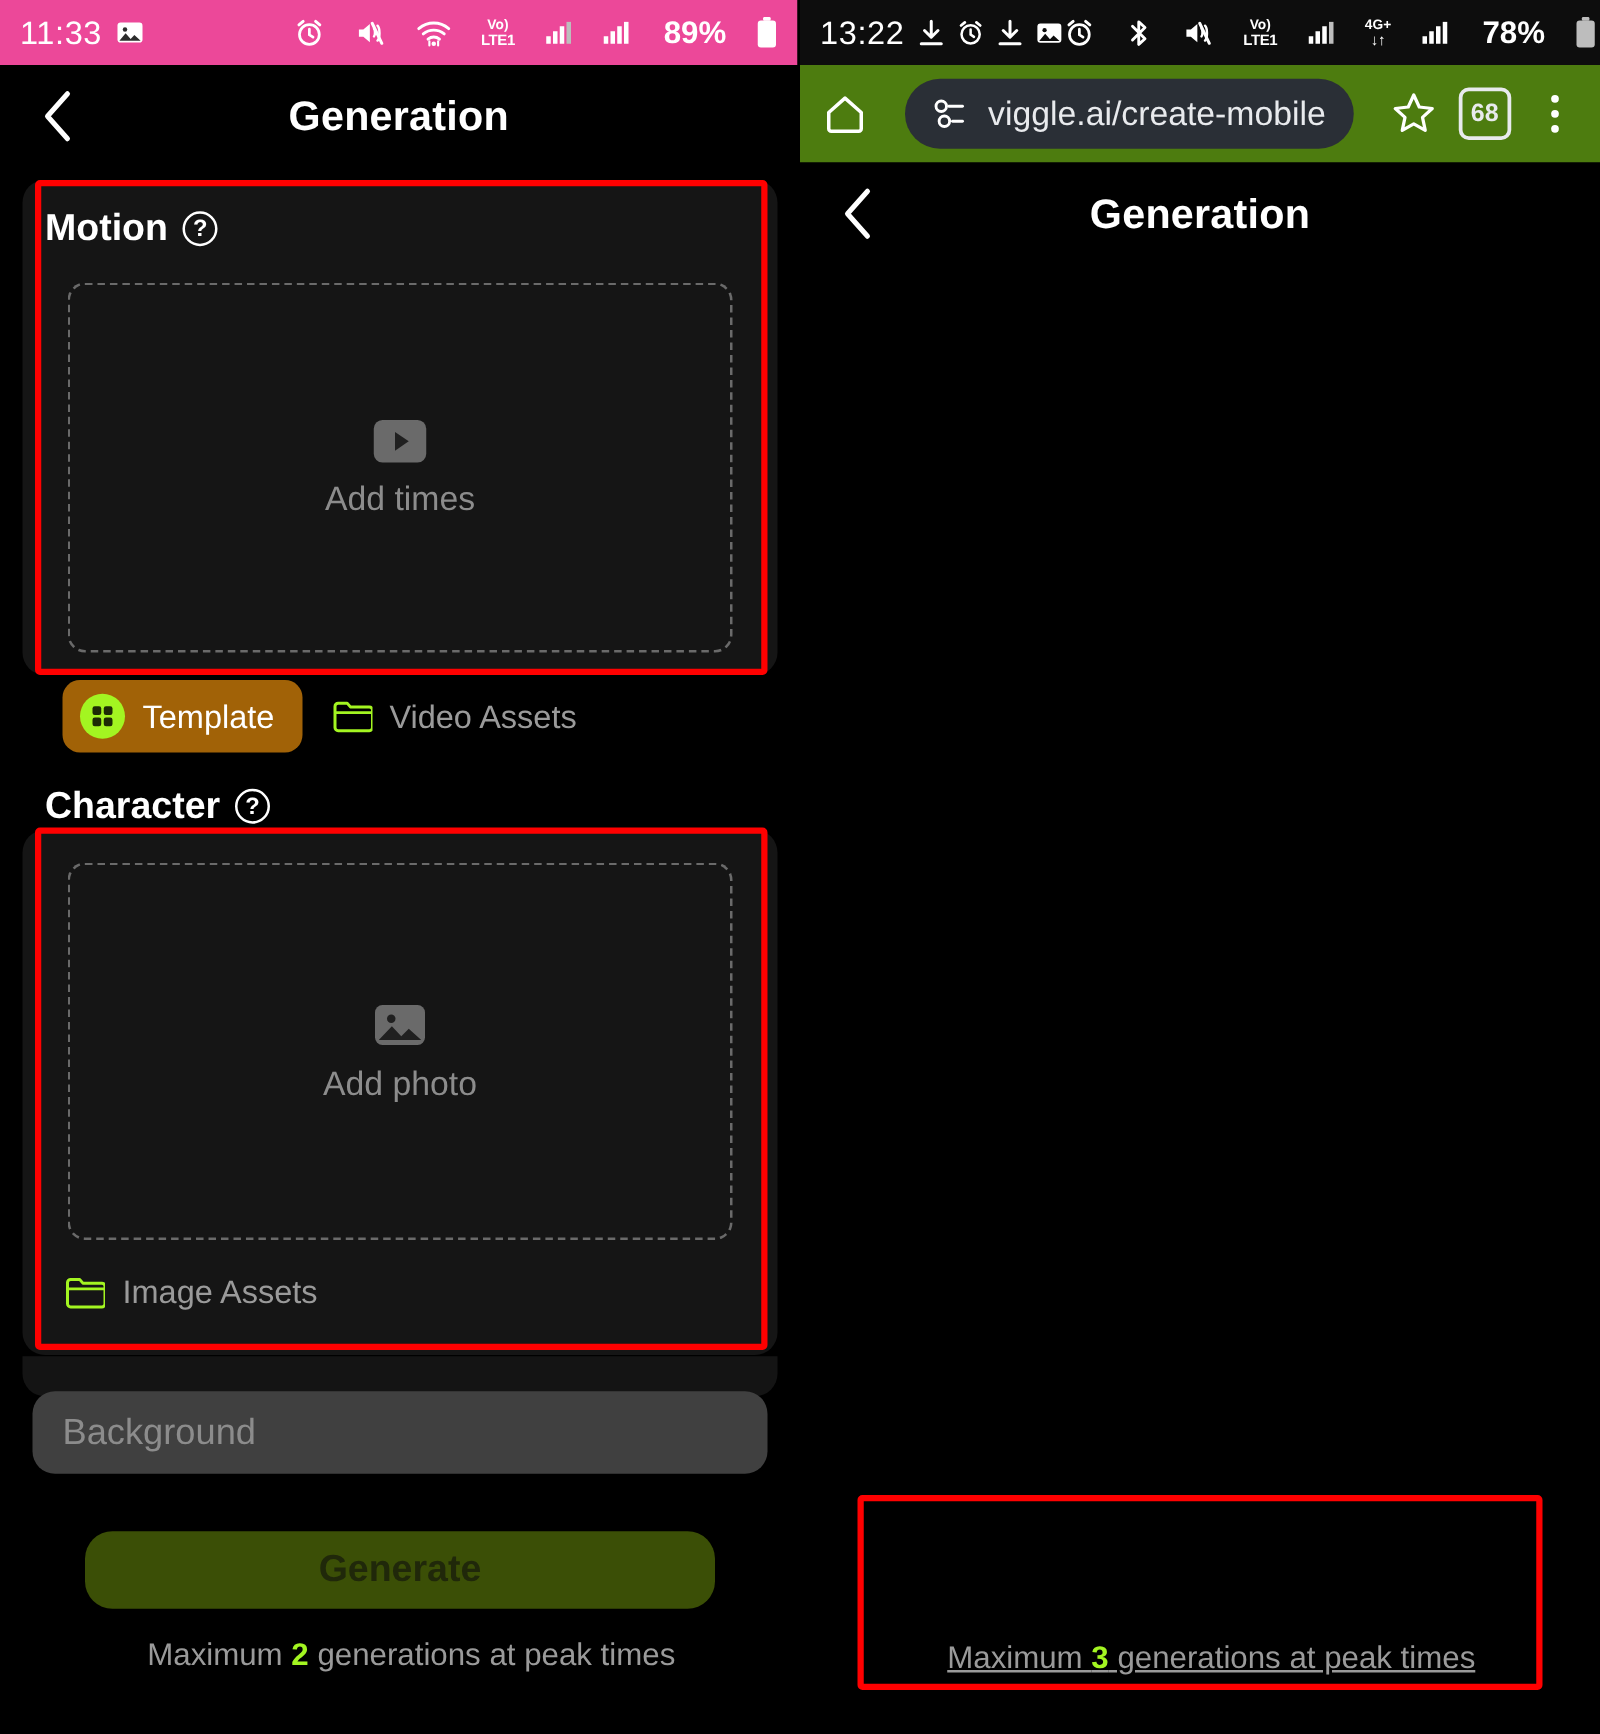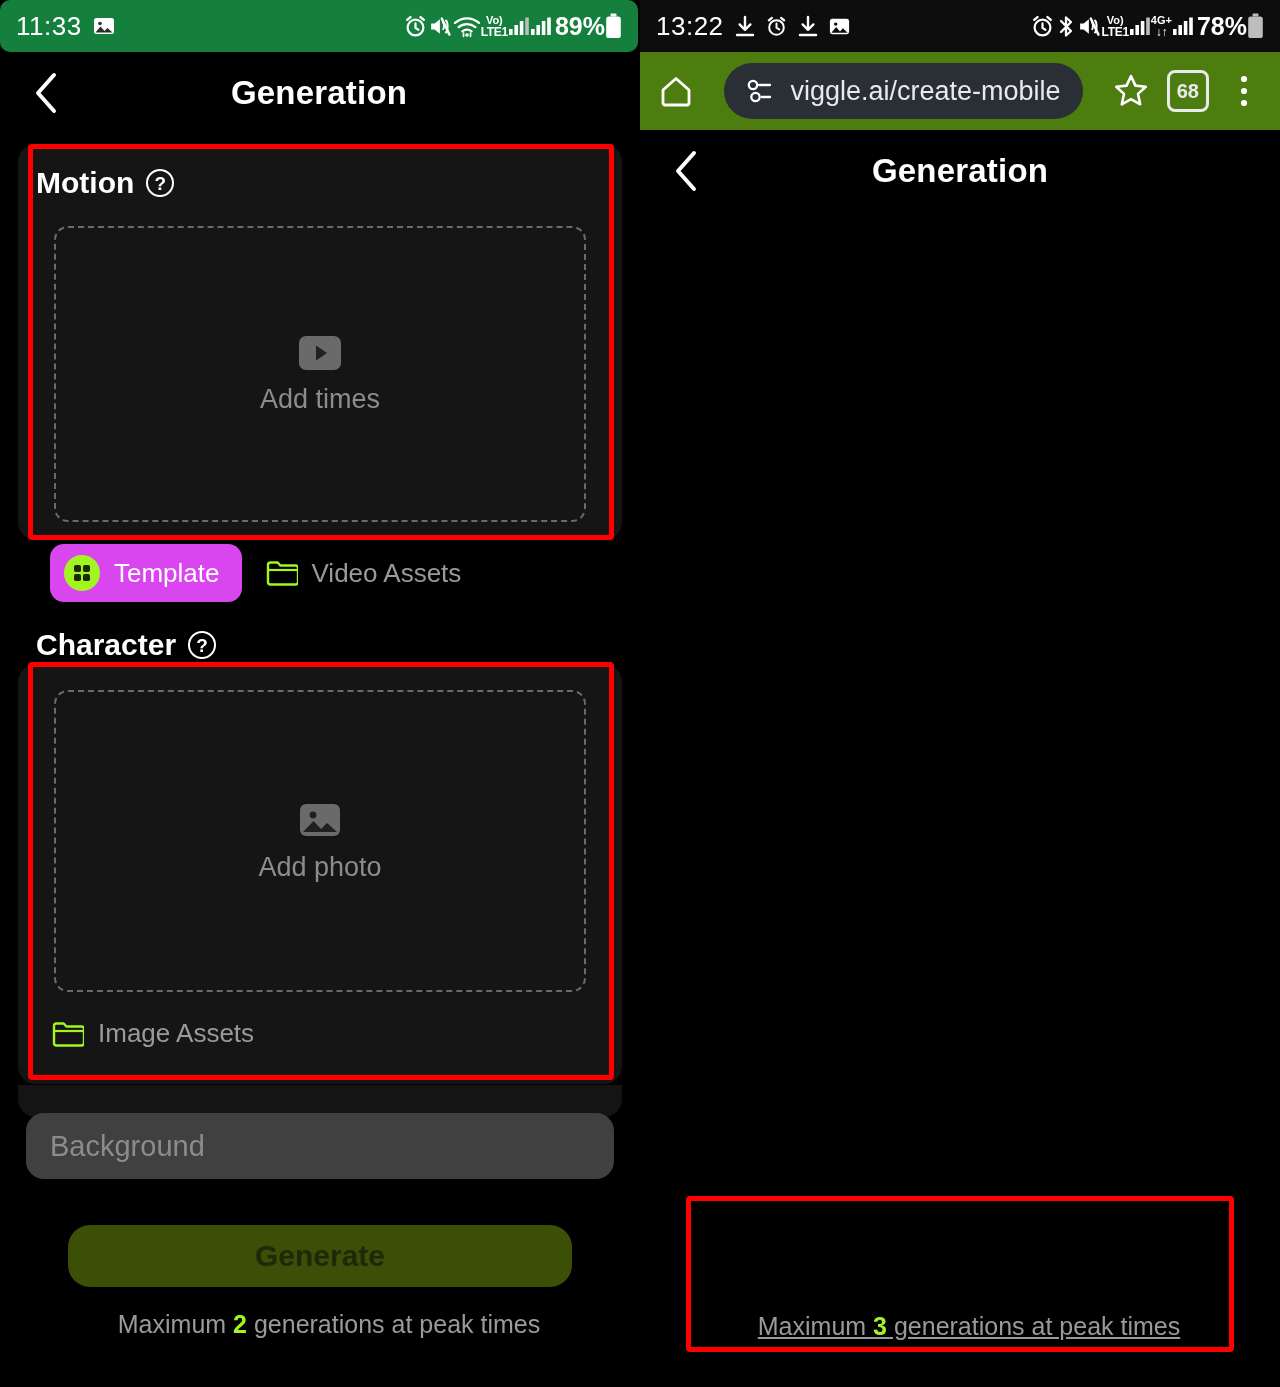--- a/index.html
+++ b/index.html
@@ -5,26 +5,26 @@
   * { margin:0; padding:0; box-sizing:border-box; }
   html,body { width:1280px; height:1387px; background:#000; overflow:hidden;
               font-family:"Liberation Sans", sans-serif; }
   .screens { display:flex; width:1280px; height:1387px; }
   .panel { width:640px; height:1387px; position:relative; background:#000; overflow:hidden; }
   .panel.left { border-right:2px solid #000; }
 
   
   .statusbar { height:52px; display:flex; align-items:center; padding:0 16px;
                color:#fff; font-size:26px; font-weight:500; }
-  .sb-left { background:#15803d;border-radius:10px; }
+  .sb-left { background:#ec4899; }
   .sb-right { background:#0d0d0d; }
   .sb-time { letter-spacing:0.5px; }
   .sb-left-icons { display:flex; align-items:center; gap:9px; margin-left:10px; }
   .sb-spacer { flex:1; }
-  .sb-right-icons { display:flex; align-items:center; gap:0; }
+  .sb-right-icons { display:flex; align-items:center; gap:24px; }
   .sb-pct { font-size:25px; font-weight:600; margin-left:3px; }
   .ic { display:inline-flex; align-items:center; justify-content:center; }
   .ic svg { display:block; }
   .netlabel { font-size:10px; font-weight:700; line-height:1; text-align:center; color:#fff;
               display:flex; flex-direction:column; align-items:center; }
   .netlabel .t { font-size:11px; }
   .netlabel .b { font-size:12px; letter-spacing:-0.3px; }
 
   
   .urlbar { height:78px; display:flex; align-items:center; gap:13px; padding:0 14px; background:#4d7c0f; }
@@ -52,21 +52,21 @@
            font-size:19px; font-weight:700; color:#fff; line-height:1; }
 
   .dropzone { border:2px dashed #6a6a6a; border-radius:14px;
               display:flex; flex-direction:column; align-items:center; justify-content:center;
               gap:12px; }
   .dz-label { color:#8c8c8c; font-size:27px; }
 
   .chiprow { display:flex; align-items:center; gap:10px; }
   .chip { display:flex; align-items:center; gap:14px; padding:11px 22px 11px 14px;
           border-radius:14px; }
-  .chip.active { background:#d946ef; }
+  .chip.active { background:#a16207; }
   .chip-label { font-size:26px; color:#fff; font-weight:500; }
   .chip.ghost .chip-label { color:#9a9a9a; font-weight:400; }
   .tmpl-ic { width:36px; height:36px; border-radius:50%; background:#a3f521;
              display:flex; align-items:center; justify-content:center; }
 
   .assetrow { display:flex; align-items:center; gap:14px; }
   .assetrow .lbl { color:#9a9a9a; font-size:26px; }
 
   .bgfield { background:#404040; border-radius:18px; display:flex; align-items:center;
              padding:0 24px; }

